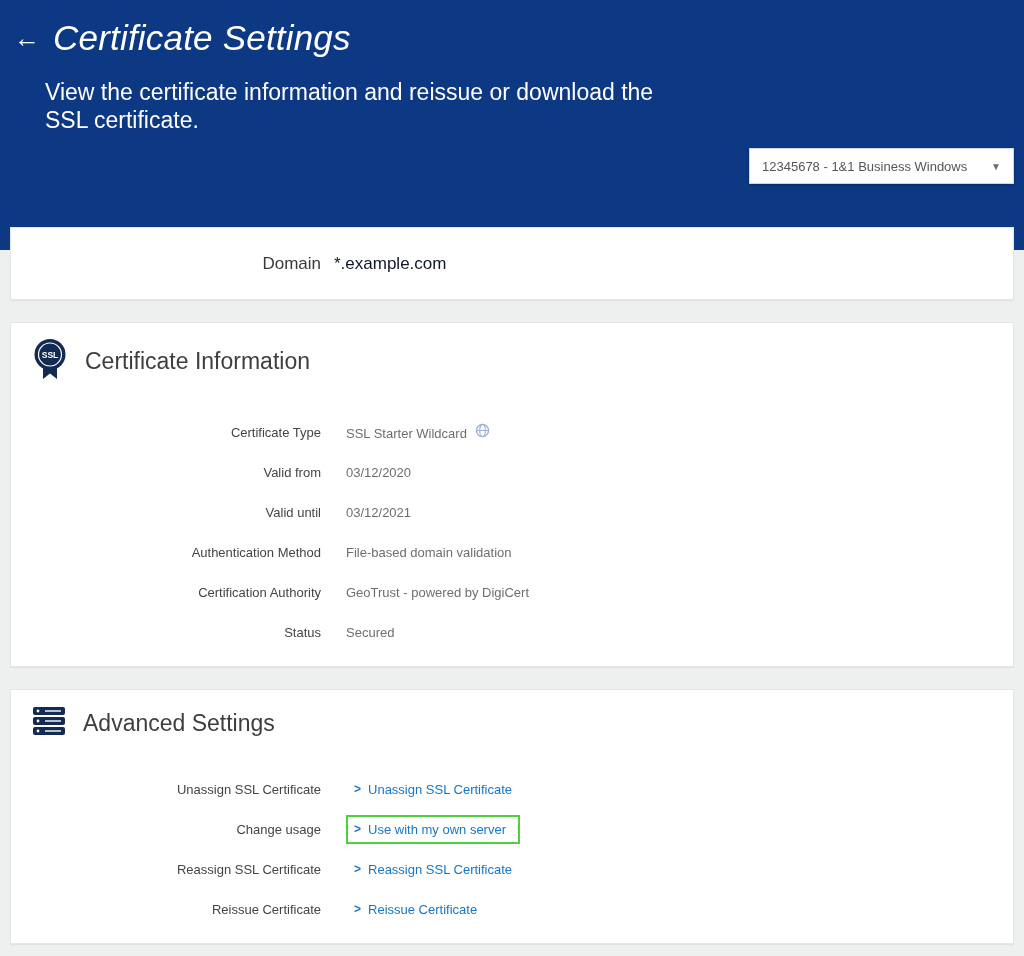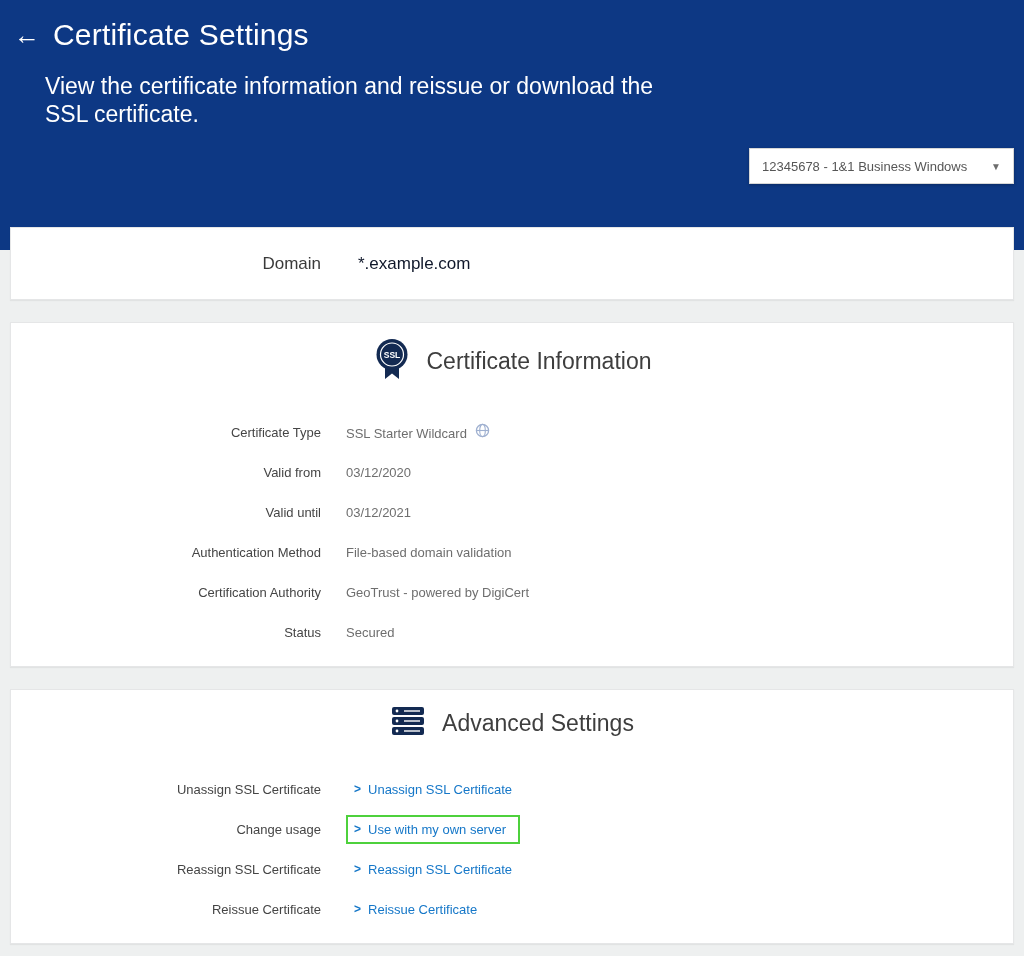--- a/index.html
+++ b/index.html
@@ -22,21 +22,21 @@
   .hero-title-row {
     display: flex; align-items: center;
     padding: 18px 0 0 14px;
     gap: 15px;
   }
   .back-arrow {
     font-size: 26px; line-height: 1;
     width: 24px; text-align: center;
     cursor: pointer; color: #fff;
   }
-  .hero-title { font-size: 30px; font-weight: 400; letter-spacing: .2px; }
+  .hero-title { font-size: 35px; font-weight: 400; letter-spacing: .2px; font-style: italic; }
   .hero-subtitle {
     margin: 20px 0 0 45px;
     max-width: 645px;
     font-size: 23px;
     line-height: 28px;
     font-weight: 400;
   }
   .dropdown {
     position: absolute;
     right: 10px; top: 148px;
@@ -66,31 +66,30 @@
     background: #fff;
     border: 1px solid #e5e6e7;
     box-shadow: 0 1px 1px rgba(0,0,0,.05);
   }
   .card + .card { margin-top: 22px; }
 
   .domain-card {
     height: 73px;
     display: grid;
     grid-template-columns: 310px 1fr;
-    column-gap: 37px;
+    column-gap: 13px;
     align-items: center;
   }
   .domain-label { text-align: right; font-size: 17px; color: #3a3a3a; }
   .domain-value { font-size: 17px; color: #0f172a; }
 
   .card-header {
     display: flex; align-items: center;
     padding: 15px 20px 0 20px;
     gap: 16px;
-    justify-content: center;
   }
   .card-title { font-size: 23px; color: #3e3e3e; }
 
   .rows { padding: 28px 0 14px; }
   .row {
     min-height: 40px;
     display: grid;
     grid-template-columns: 310px 1fr;
     column-gap: 25px;
     align-items: center;

